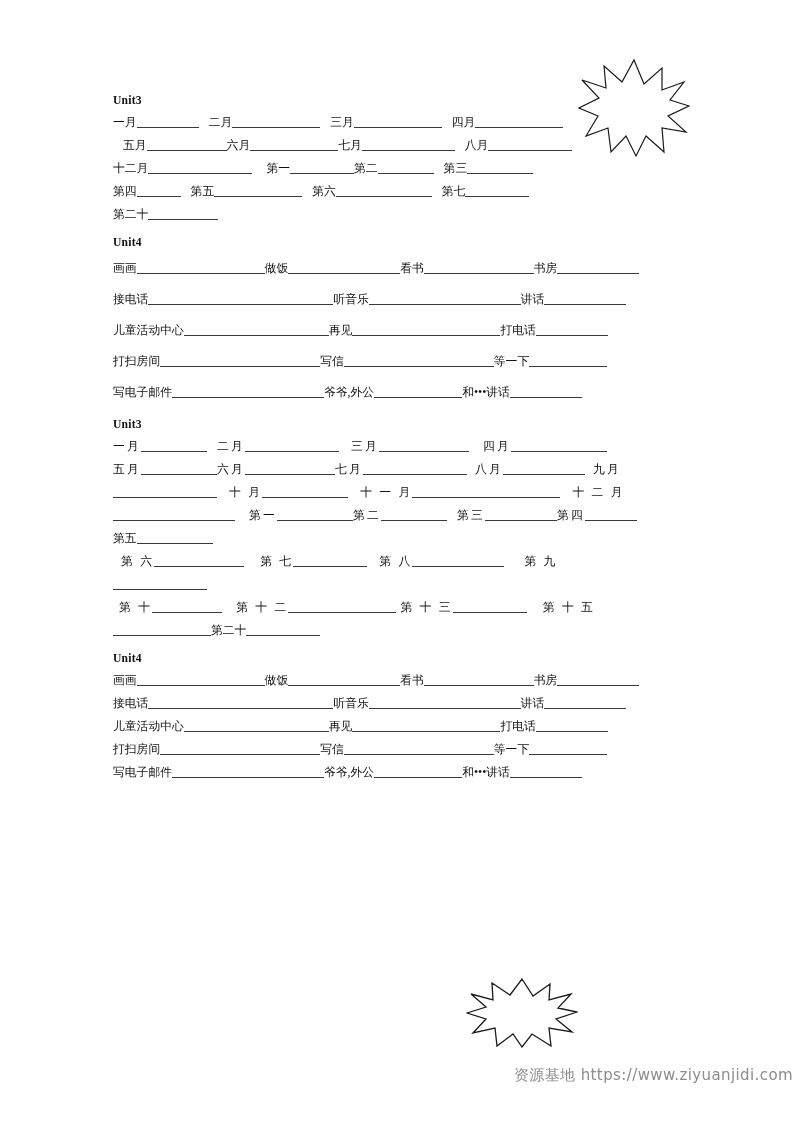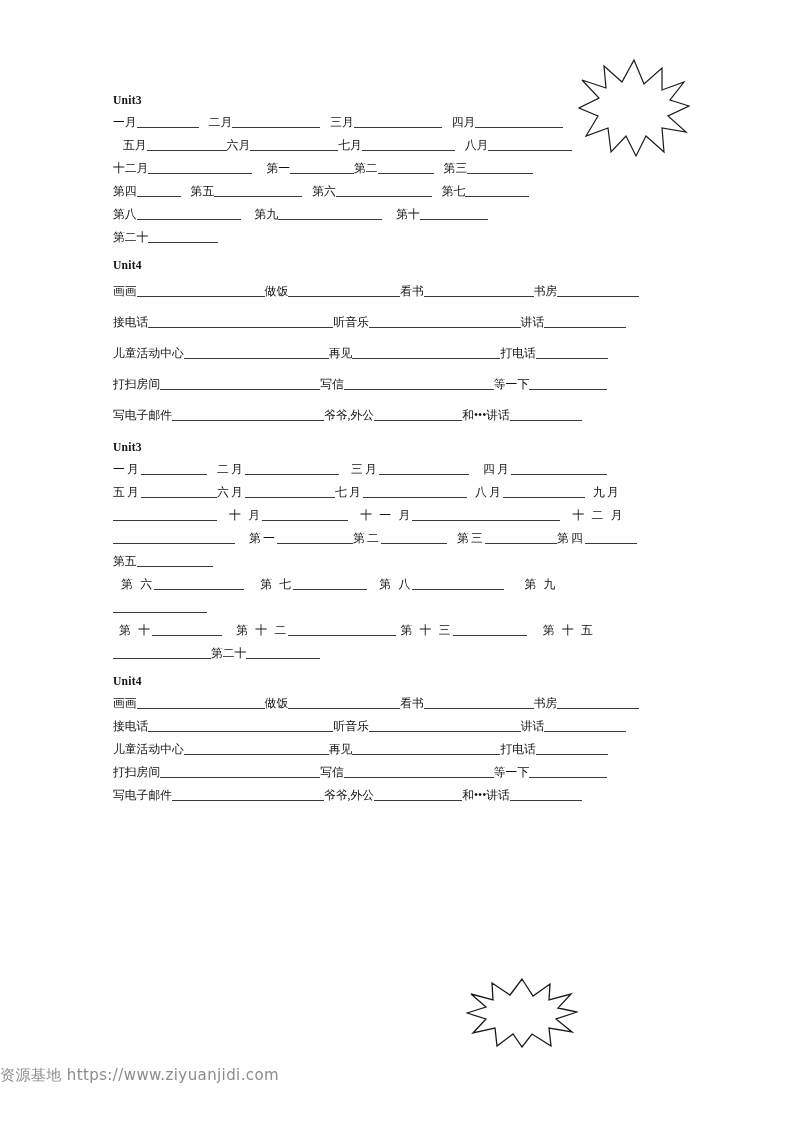--- a/index.html
+++ b/index.html
@@ -95,21 +95,21 @@
     pointer-events: none;
   }
   .burst svg { display: block; }
 
   
   .watermark {
     position: absolute;
     left: 0;
     top: 1066px;
     width: 793px;
-    text-align: left;
+    text-align: right;
     font-family: "DejaVu Sans", "Liberation Sans", sans-serif;
     font-size: 15px;
     color: #8c8c8c;
     letter-spacing: 0.4px;
   }
 </style>
 </head>
 <body>
 
 <div class="page">
@@ -129,21 +129,20 @@
   <div class="content">
 
 
     <div id="sections-host">
         <div class="unit-head tight">Unit3</div>
         <div class="rows">
           <div class="row"><span class="lbl">一月</span><span class="bl" style="width: 62px;"></span><span class="gap" style="width: 10px;"></span><span class="lbl">二月</span><span class="bl" style="width: 88px;"></span><span class="gap" style="width: 10px;"></span><span class="lbl">三月</span><span class="bl" style="width: 88px;"></span><span class="gap" style="width: 10px;"></span><span class="lbl">四月</span><span class="bl" style="width: 88px;"></span></div>
           <div class="row"><span class="indent" style="width: 10px;"></span><span class="lbl">五月</span><span class="bl" style="width: 80px;"></span><span class="lbl">六月</span><span class="bl" style="width: 88px;"></span><span class="lbl">七月</span><span class="bl" style="width: 93px;"></span><span class="gap" style="width: 10px;"></span><span class="lbl">八月</span><span class="bl" style="width: 84px;"></span></div>
           <div class="row"><span class="lbl">十二月</span><span class="bl" style="width: 104px;"></span><span class="gap" style="width: 14px;"></span><span class="lbl">第一</span><span class="bl" style="width: 64px;"></span><span class="lbl">第二</span><span class="bl" style="width: 56px;"></span><span class="gap" style="width: 10px;"></span><span class="lbl">第三</span><span class="bl" style="width: 66px;"></span></div>
           <div class="row"><span class="lbl">第四</span><span class="bl" style="width: 44px;"></span><span class="gap" style="width: 10px;"></span><span class="lbl">第五</span><span class="bl" style="width: 88px;"></span><span class="gap" style="width: 10px;"></span><span class="lbl">第六</span><span class="bl" style="width: 96px;"></span><span class="gap" style="width: 10px;"></span><span class="lbl">第七</span><span class="bl" style="width: 64px;"></span></div>
-          <div class="row"><span class="lbl">第八</span><span class="bl" style="width: 104px;"></span><span class="gap" style="width: 14px;"></span><span class="lbl">第九</span><span class="bl" style="width: 104px;"></span><span class="gap" style="width: 14px;"></span><span class="lbl">第十</span><span class="bl" style="width: 68px;"></span></div>
           <div class="row"><span class="lbl">第二十</span><span class="bl" style="width: 70px;"></span></div>
         </div>
         <div class="unit-head">Unit4</div>
         <div class="rows">
           <div class="row loose"><span class="lbl">画画</span><span class="bl" style="width: 128px;"></span><span class="lbl">做饭</span><span class="bl" style="width: 112px;"></span><span class="lbl">看书</span><span class="bl" style="width: 110px;"></span><span class="lbl">书房</span><span class="bl" style="width: 82px;"></span></div>
           <div class="row loose"><span class="lbl">接电话</span><span class="bl" style="width: 185px;"></span><span class="lbl">听音乐</span><span class="bl" style="width: 152px;"></span><span class="lbl">讲话</span><span class="bl" style="width: 82px;"></span></div>
           <div class="row loose"><span class="lbl">儿童活动中心</span><span class="bl" style="width: 145px;"></span><span class="lbl">再见</span><span class="bl" style="width: 148px;"></span><span class="lbl">打电话</span><span class="bl" style="width: 72px;"></span></div>
           <div class="row loose"><span class="lbl">打扫房间</span><span class="bl" style="width: 160px;"></span><span class="lbl">写信</span><span class="bl" style="width: 150px;"></span><span class="lbl">等一下</span><span class="bl" style="width: 78px;"></span></div>
           <div class="row loose"><span class="lbl">写电子邮件</span><span class="bl" style="width: 152px;"></span><span class="lbl">爷爷,外公</span><span class="bl" style="width: 88px;"></span><span class="lbl">和•••讲话</span><span class="bl" style="width: 72px;"></span></div>
         </div>

